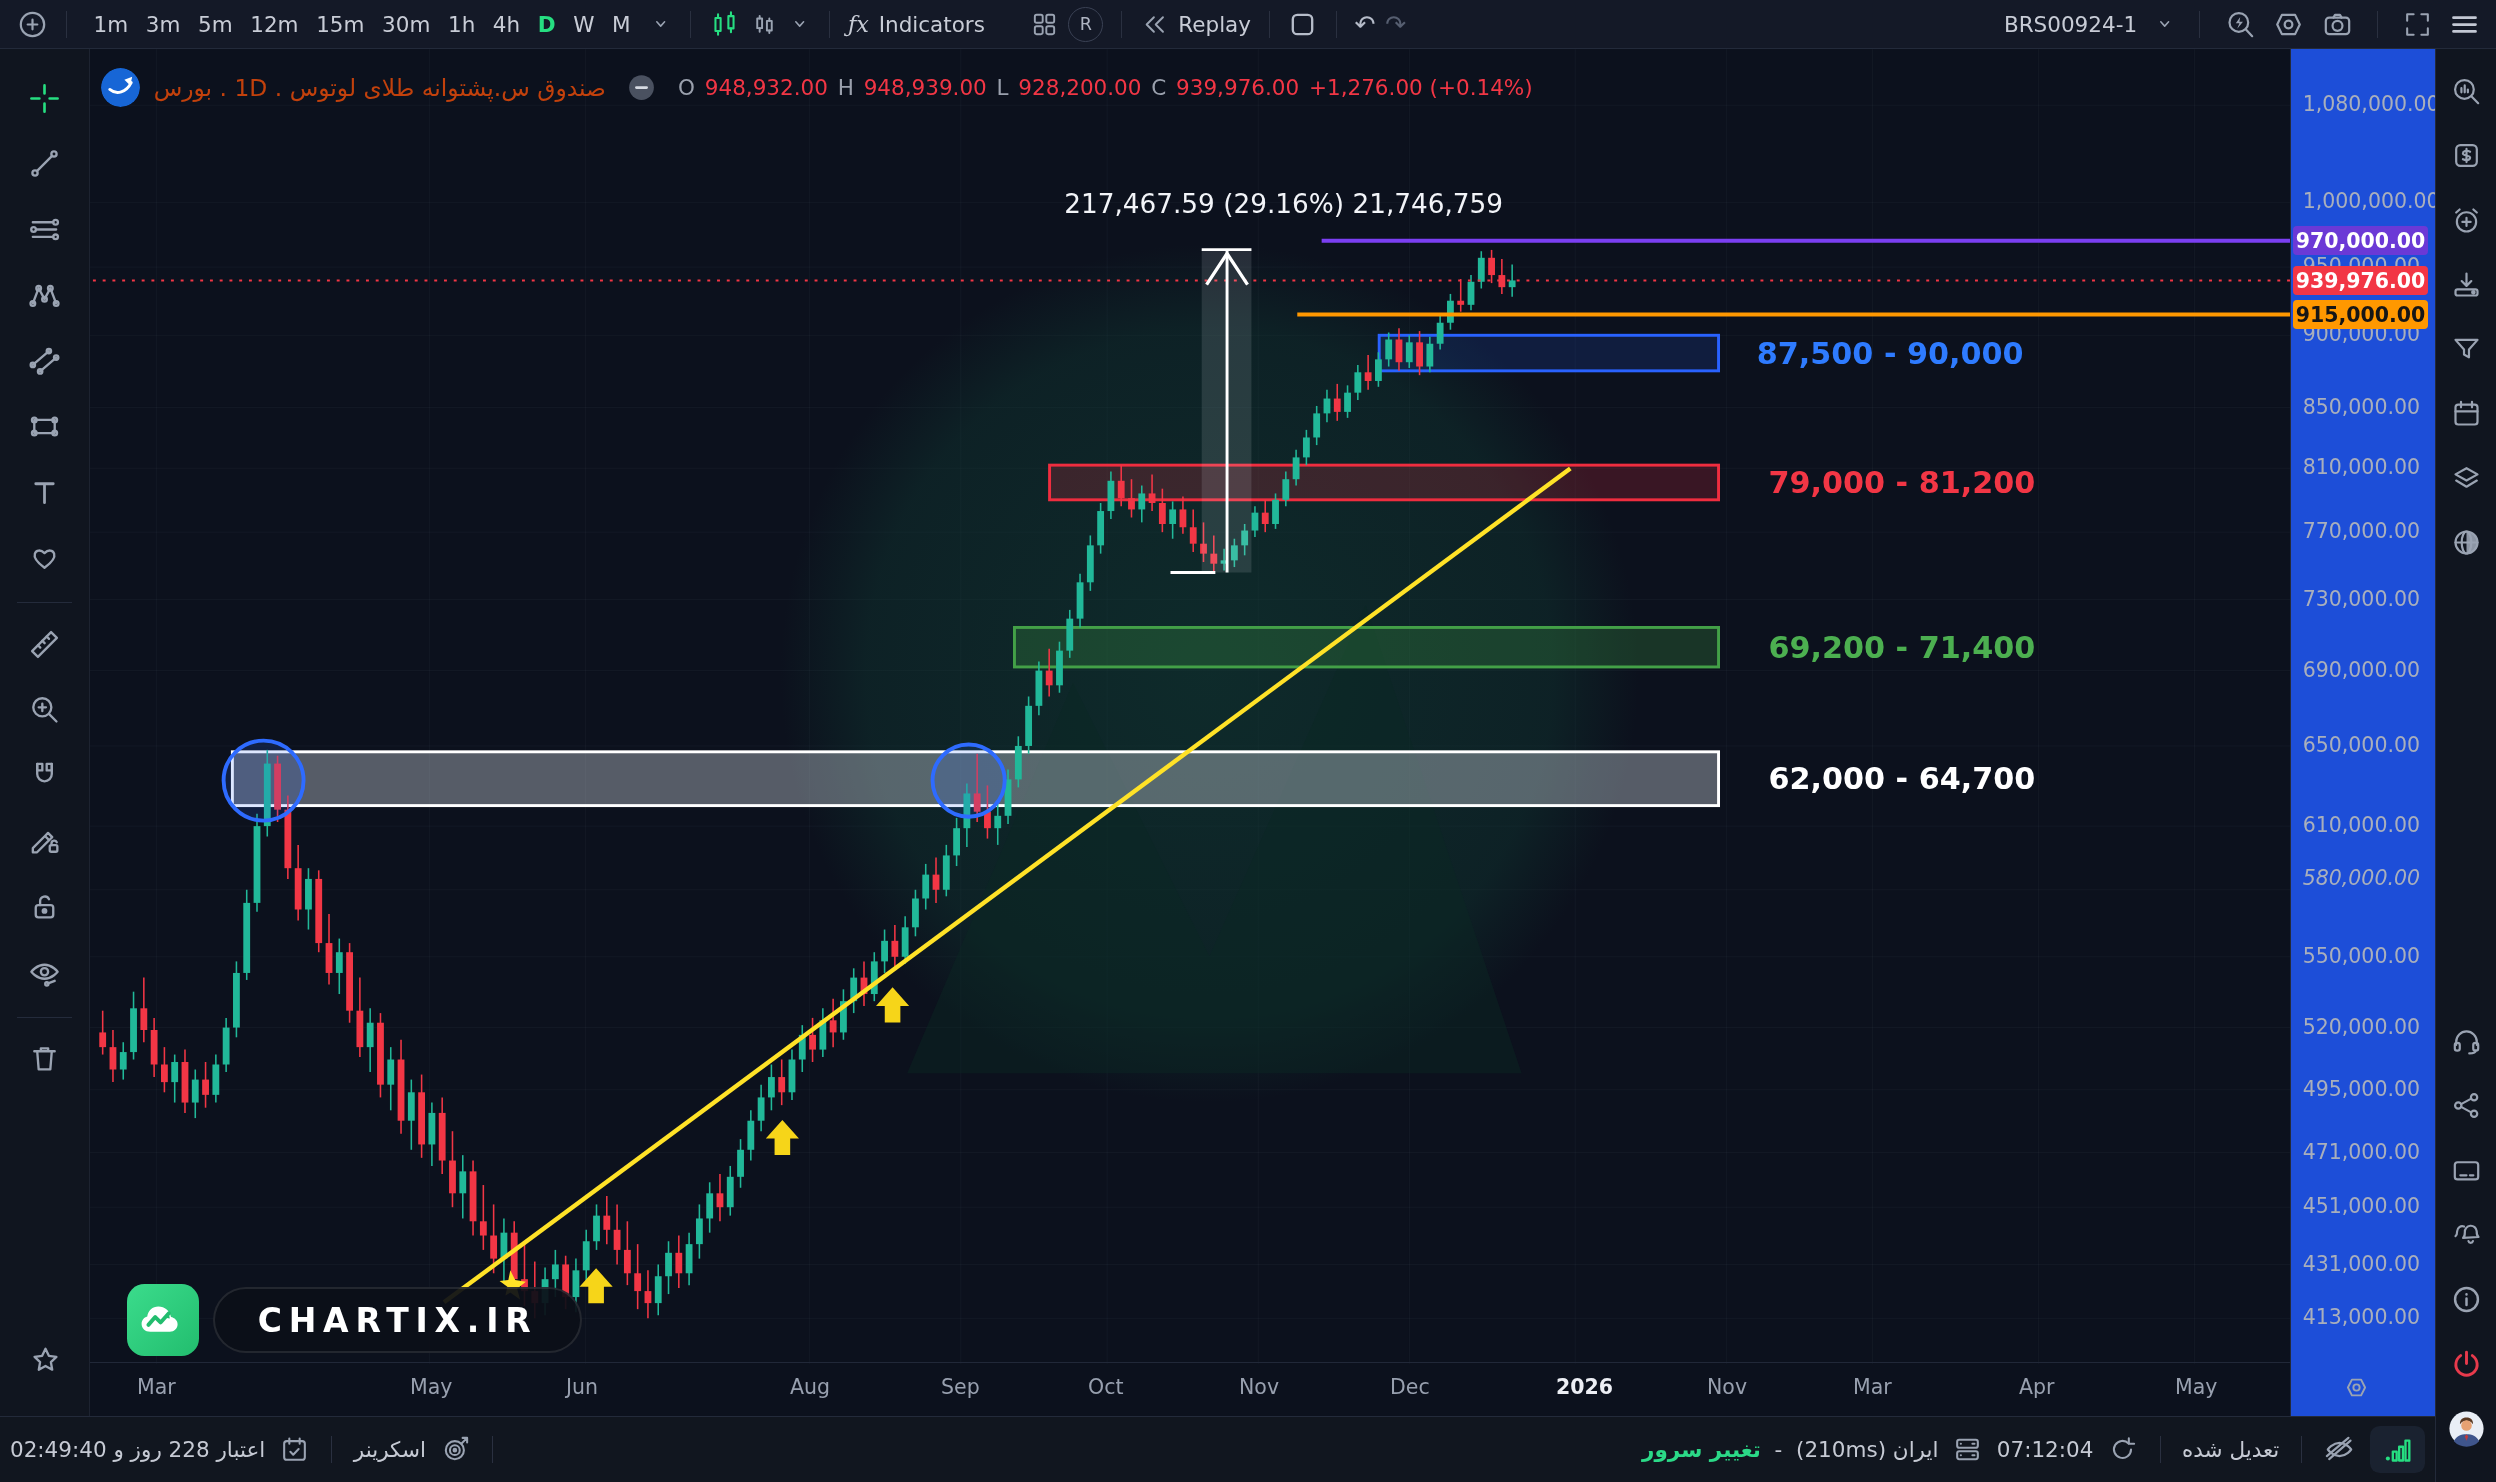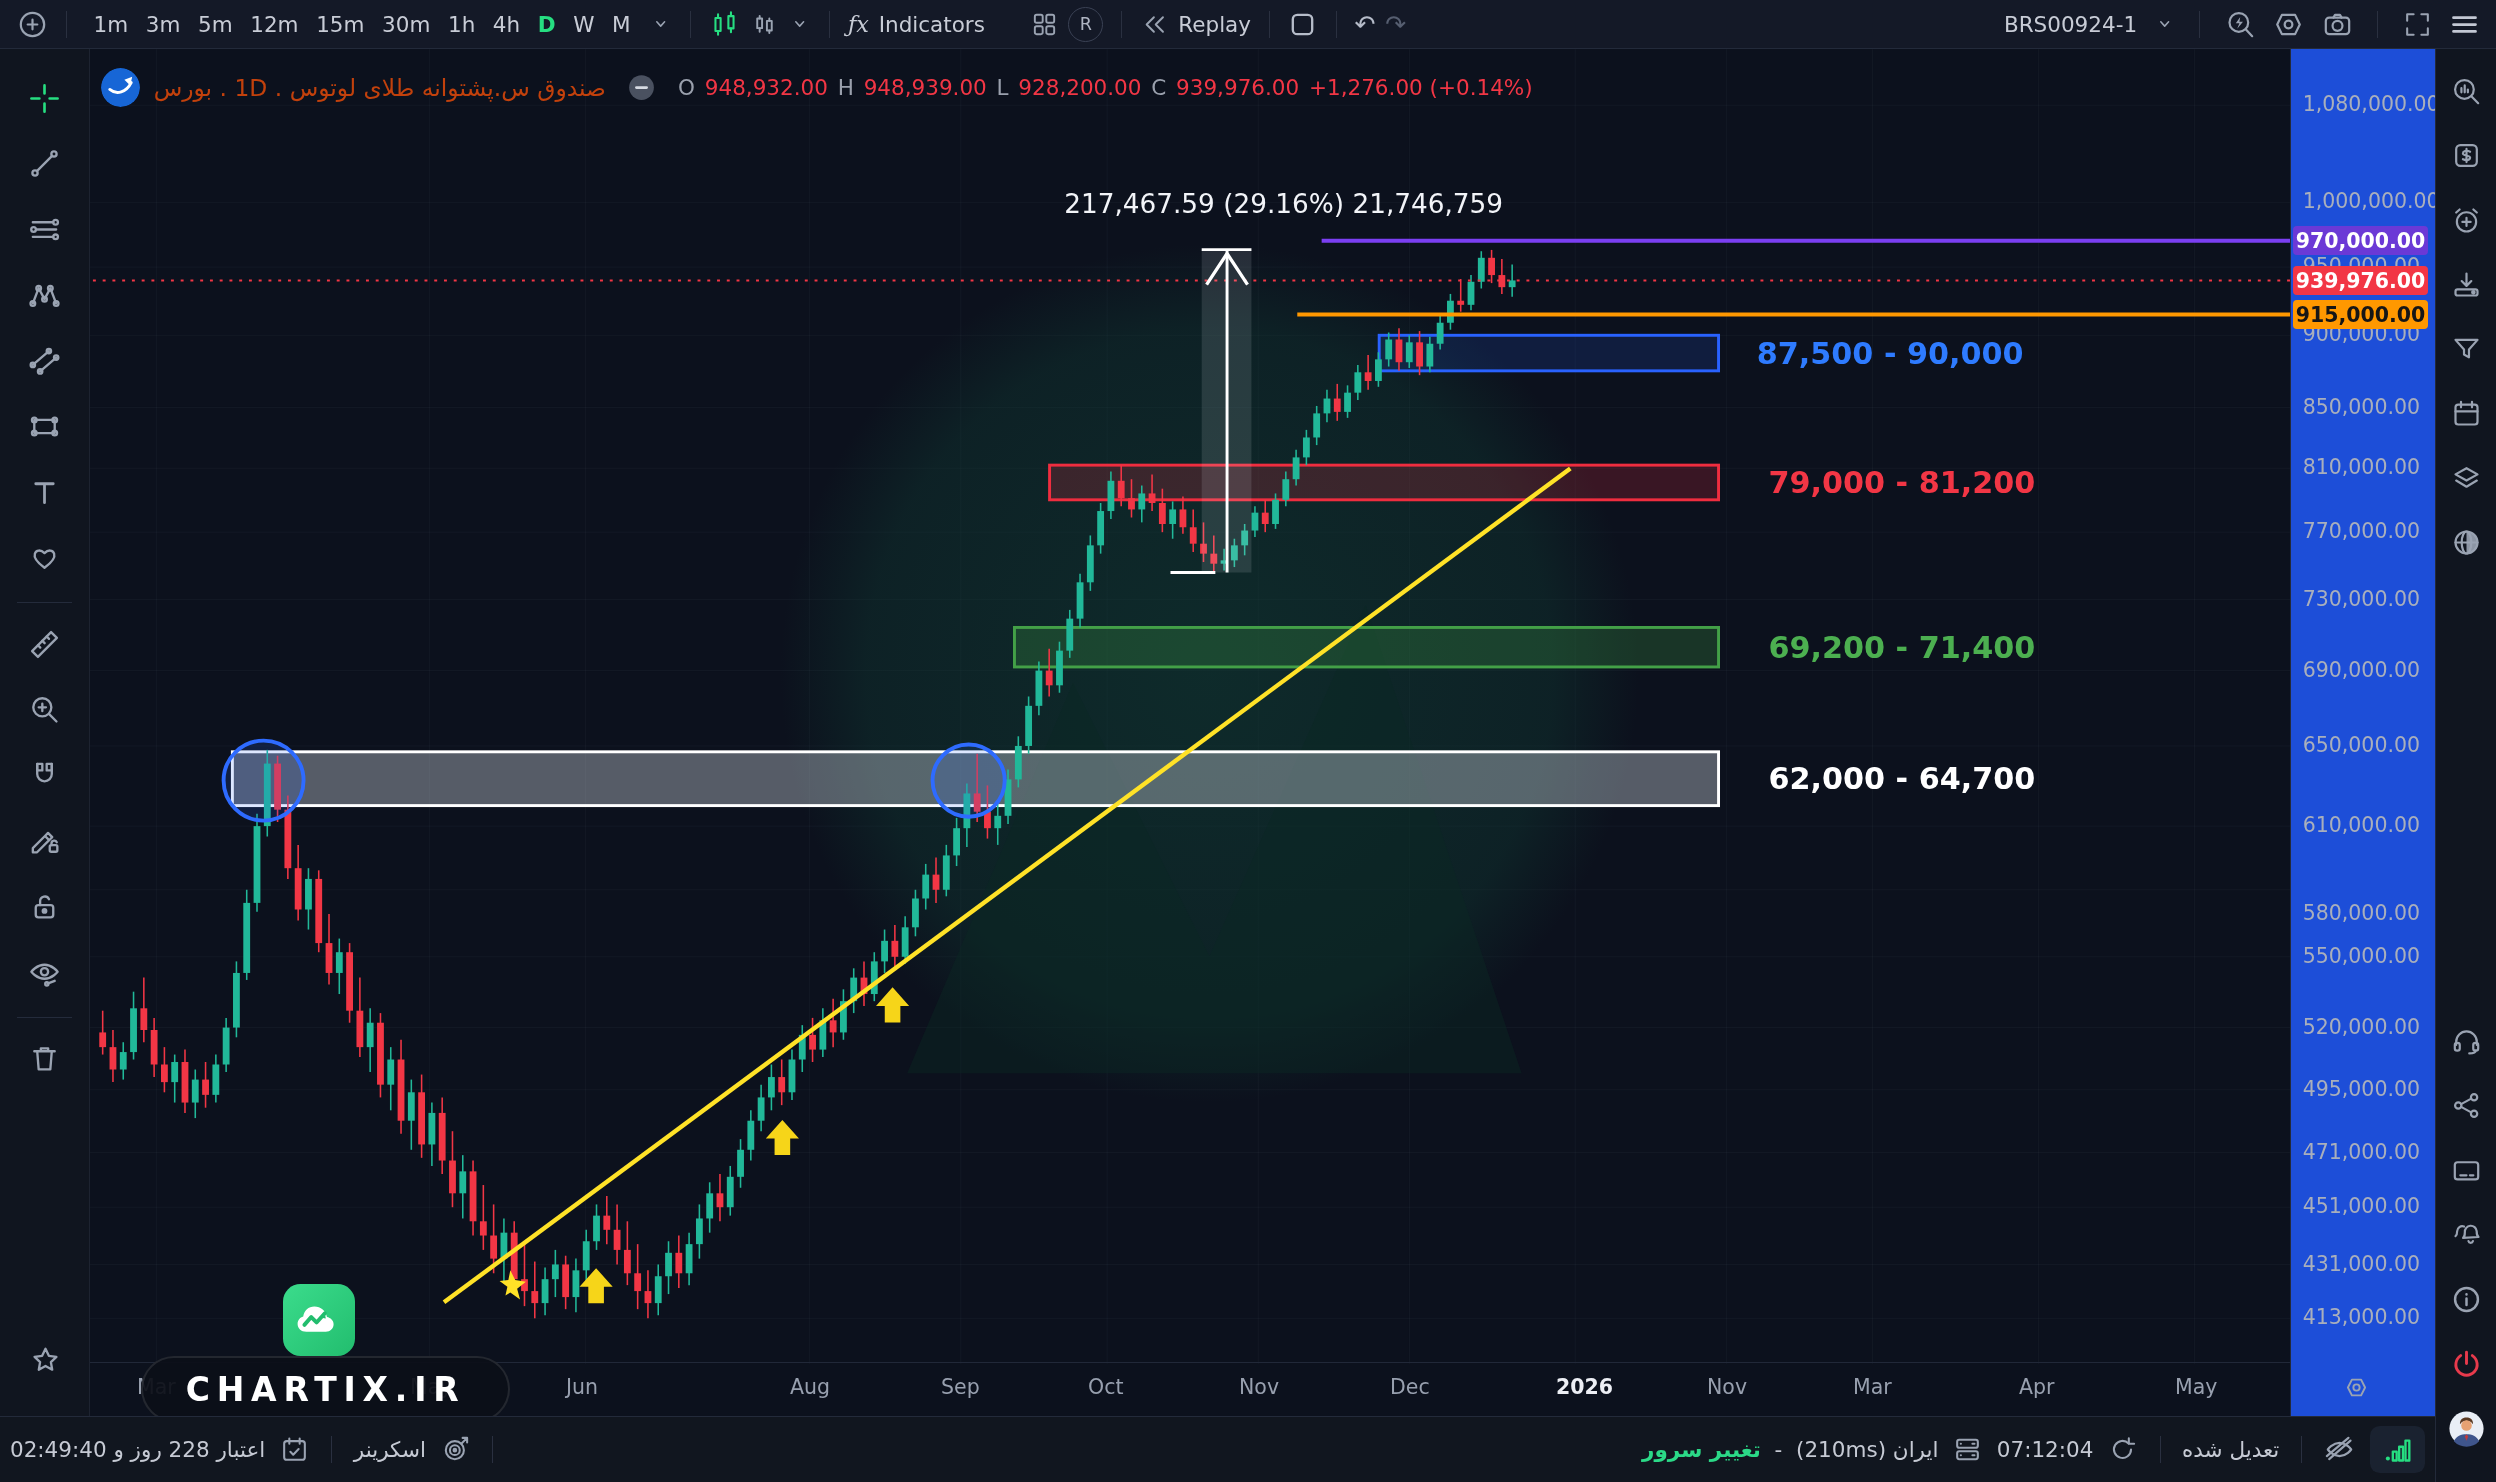--- a/index.html
+++ b/index.html
@@ -37,21 +37,21 @@
          margin-bottom:10.7px;cursor:pointer;}
   .hdiv{width:55px;height:1px;background:#242b3b;margin:5.9px 0 13.7px 0;}
   .ltool-star{position:absolute;bottom:17.6px;left:17.6px;}
   
   .chart{position:absolute;left:90px;top:49px;width:2200px;height:1367px;background:#0c111d;overflow:hidden;}
   .chart svg.plot{position:absolute;left:0;top:0;}
   .timeline{position:absolute;left:0;right:0;bottom:0;height:53px;border-top:1px solid #212838;}
   .mon{position:absolute;top:11.7px;font-size:20.5px;color:#98a0af;}
   .mon.bright{color:#eceef4;font-weight:600;}
   
-  .cxwrap{position:absolute;left:37px;top:1235px;display:flex;align-items:center;z-index:18;flex-direction:column;}
+  .cxwrap{position:absolute;left:37px;top:1235px;display:flex;align-items:center;z-index:18;}
   .cxpill{margin-left:13.7px;height:62px;padding:0 43px;border-radius:39px;background:rgba(12,15,24,0.93);
           border:2px solid rgba(255,255,255,0.10);display:flex;align-items:center;}
   .cxtext{font-size:33px;font-weight:bold;letter-spacing:6.8px;color:#ffffff;}
   
   .paxis{position:absolute;left:2290px;top:49px;width:144px;bottom:66px;background:#1d4ed8;
          border-left:1px solid #232a3a;z-index:22;}
   .ptick{position:absolute;left:11.7px;font-size:20.5px;color:#a9afbc;white-space:nowrap;}
   .pbadge{position:absolute;left:2px;width:135px;height:29px;border-radius:3.9px;font-size:20.5px;font-weight:600;
           display:flex;align-items:center;justify-content:center;white-space:nowrap;z-index:5;}
   .axgear{position:absolute;bottom:13.7px;left:51px;}
@@ -728,21 +728,21 @@
       <span class="ptick" style="top: 140px;">1,000,000.00</span>
       <span class="ptick" style="top: 205px;">950,000.00</span>
       <span class="ptick" style="top: 273px;">900,000.00</span>
       <span class="ptick" style="top: 346px;">850,000.00</span>
       <span class="ptick" style="top: 406px;">810,000.00</span>
       <span class="ptick" style="top: 470px;">770,000.00</span>
       <span class="ptick" style="top: 538px;">730,000.00</span>
       <span class="ptick" style="top: 609px;">690,000.00</span>
       <span class="ptick" style="top: 684px;">650,000.00</span>
       <span class="ptick" style="top: 764px;">610,000.00</span>
-      <span class="ptick" style="top: 852px;">580,000.00</span>
+      <span class="ptick" style="top: 817px; font-style: italic;">580,000.00</span>
       <span class="ptick" style="top: 895px;">550,000.00</span>
       <span class="ptick" style="top: 966px;">520,000.00</span>
       <span class="ptick" style="top: 1028px;">495,000.00</span>
       <span class="ptick" style="top: 1091px;">471,000.00</span>
       <span class="ptick" style="top: 1145px;">451,000.00</span>
       <span class="ptick" style="top: 1203px;">431,000.00</span>
       <span class="ptick" style="top: 1256px;">413,000.00</span>
       <span class="pbadge" style="top: 177px; background: rgb(107, 57, 214); color: rgb(255, 255, 255);">970,000.00</span>
       <span class="pbadge" style="top: 217px; background: rgb(242, 54, 69); color: rgb(255, 255, 255);">939,976.00</span>
       <span class="pbadge" style="top: 251px; background: rgb(255, 152, 0); color: rgb(22, 22, 22);">915,000.00</span>

